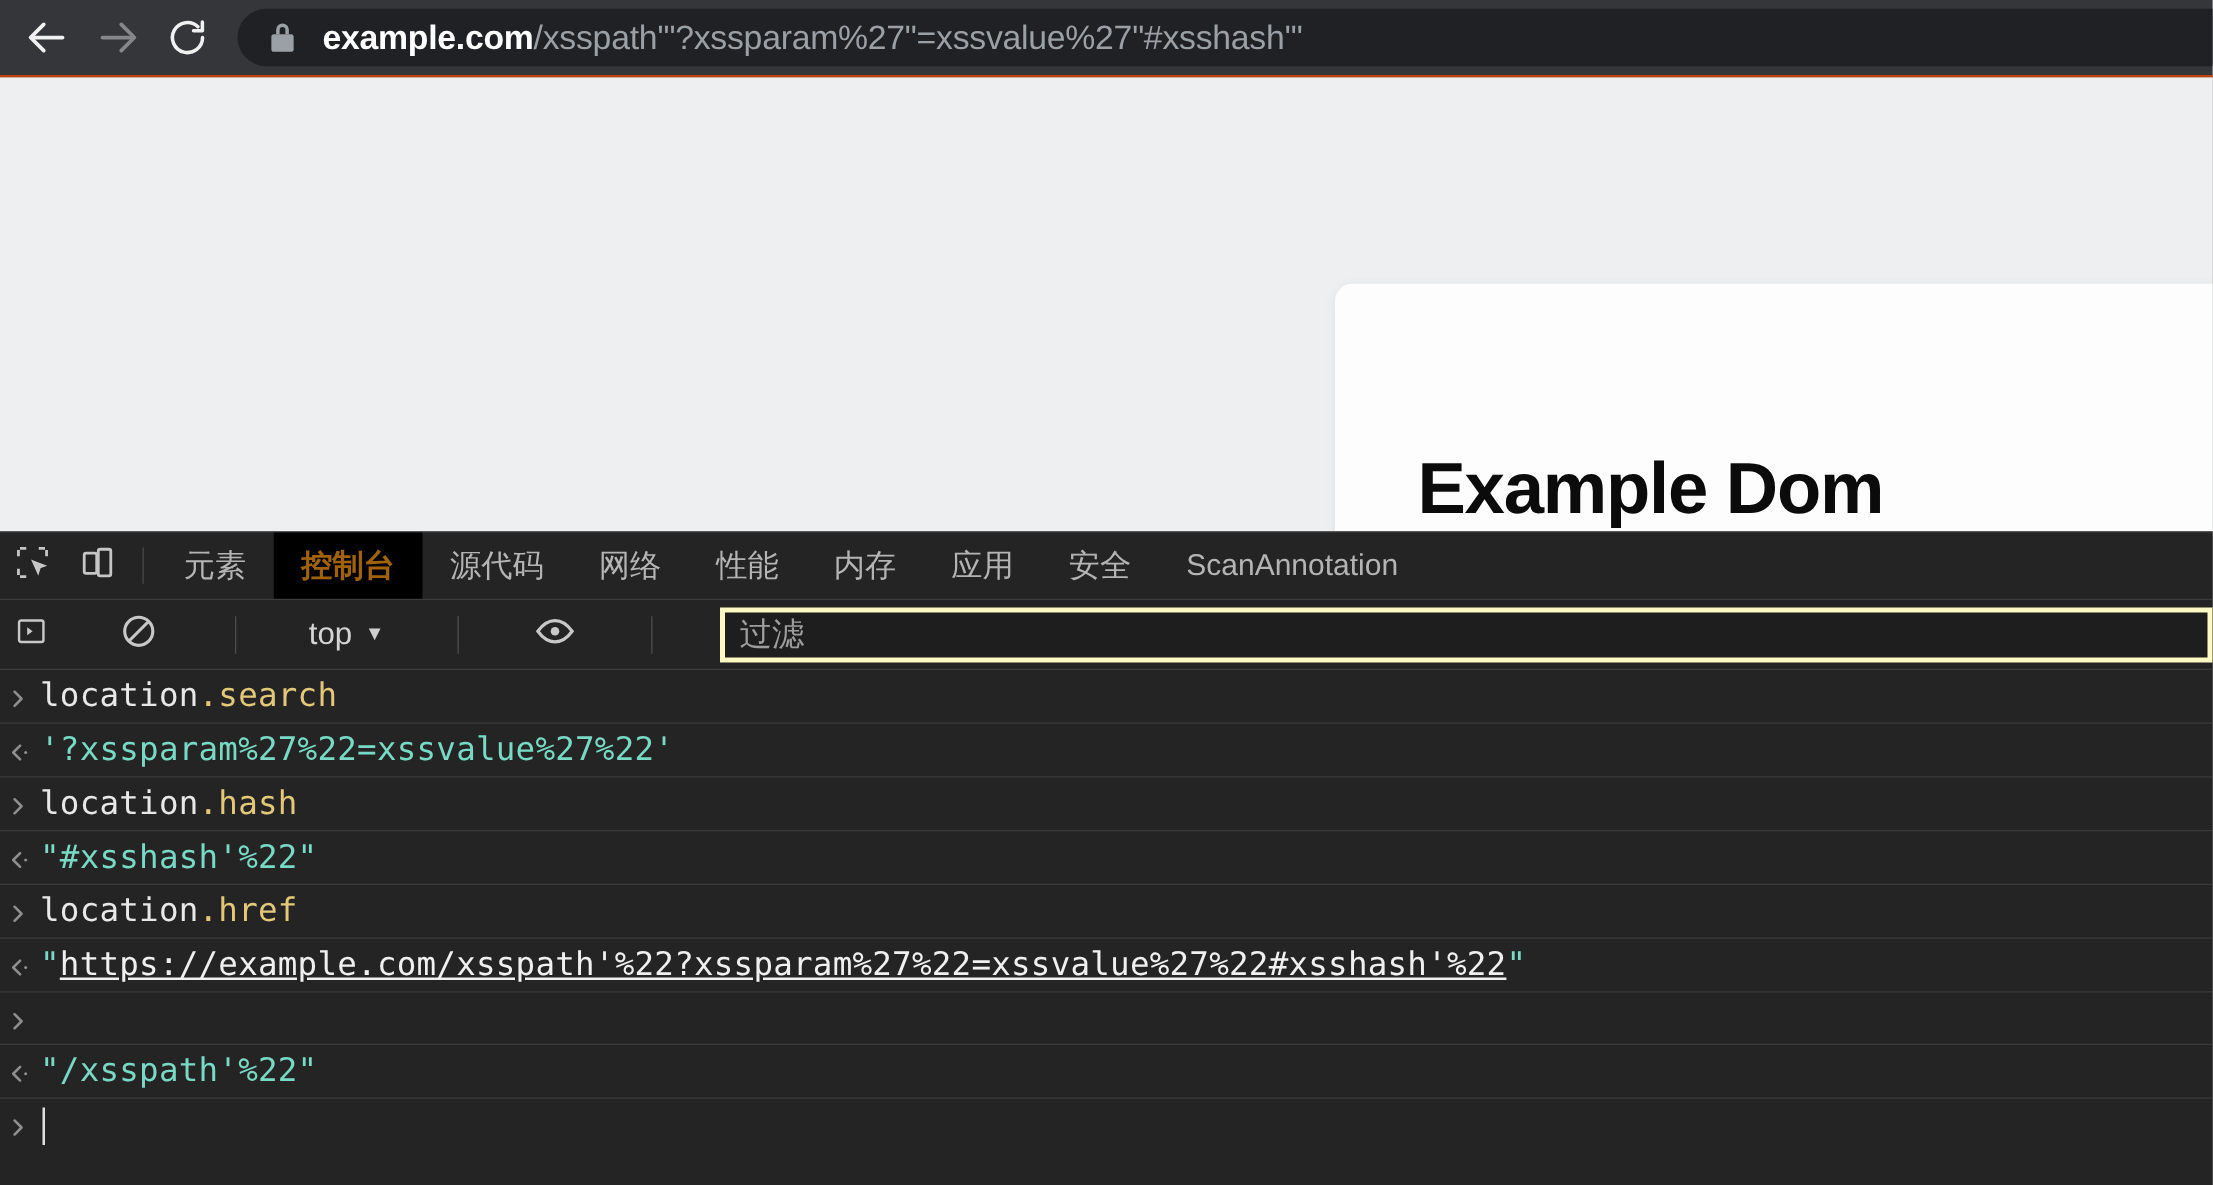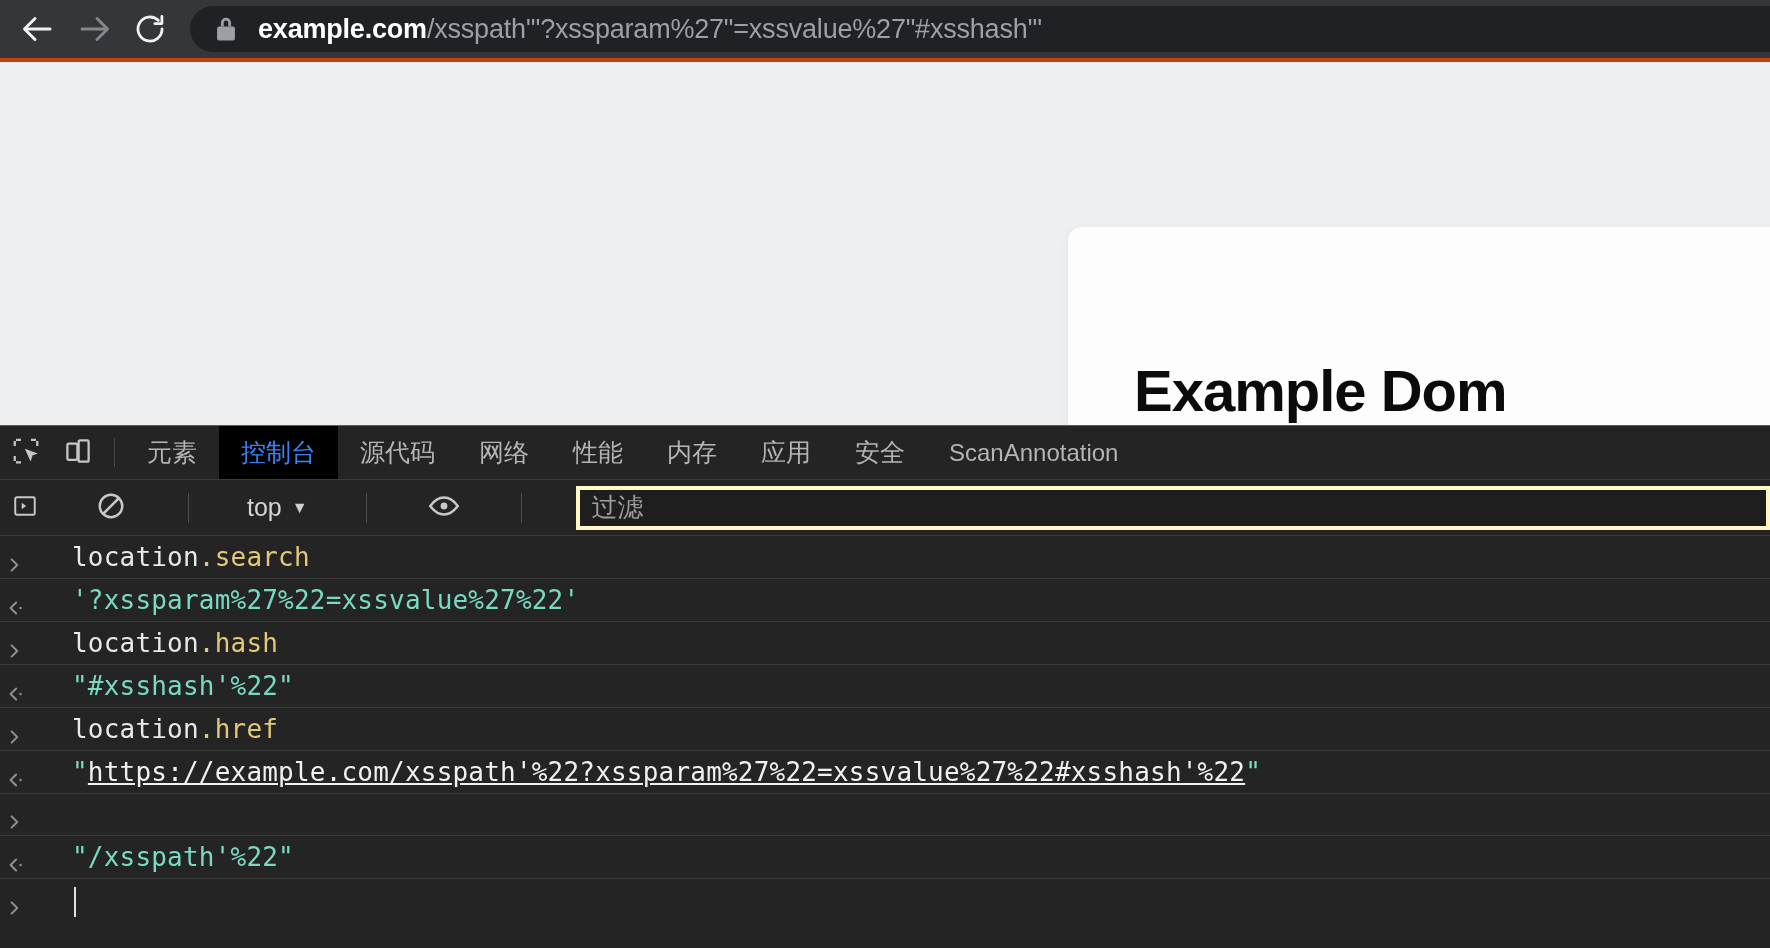--- a/index.html
+++ b/index.html
@@ -10,21 +10,21 @@
     font-family: "Liberation Sans", sans-serif;
   }
 
   
   .browser-chrome {
     position: absolute; left: 0; top: 0;
     width: 1770px; height: 62px;
     background: #35363a;
     display: flex; align-items: center;
     padding: 0 0 0 10px;
-    border-bottom: 4px solid #c2410c;
+    border-bottom: 2px solid #c2410c;
   }
   .nav-btn {
     width: 56px; height: 56px;
     display: flex; align-items: center; justify-content: center;
     flex: 0 0 auto;
     border-radius: 50%;
   }
   .nav-btn svg { display: block; }
 
   .omnibox {
@@ -109,22 +109,22 @@
     color: #b4b4b4;
     font-size: 25px;
     font-family: "Liberation Sans", sans-serif;
     white-space: nowrap;
     flex: 0 0 auto;
     text-align: center;
   }
   .dt-tab.latin { font-size: 24px; }
   .dt-tab.active {
     background: #000000;
-    color: #3b82f6;
-    font-weight: normal;
+    color: #a16207;
+    font-weight: bold;
   }
 
   
   .dt-console-toolbar {
     height: 56px;
     display: flex; align-items: center;
     background: #242424;
     border-bottom: 1px solid #3c3c3c;
     flex: 0 0 auto;
     padding-left: 2px;
@@ -160,25 +160,24 @@
   }
 
   
   .dt-console-body {
     flex: 1 1 auto;
     background: #242424;
     overflow: hidden;
     font-family: "DejaVu Sans Mono", monospace;
   }
   .log-row {
-    display: flex; align-items: flex-end;
+    display: flex; align-items: center;
     border-bottom: 1px solid #3a3a3a;
     min-height: 42px;
     padding: 4px 0 4px 0;
-    gap: 40px;
   }
   .log-gutter {
     width: 30px; flex: 0 0 auto;
     display: flex; align-items: flex-start; justify-content: center;
     padding-top: 4px;
   }
   .log-content {
     flex: 1 1 auto;
     font-size: 26px;
     line-height: 34px;

